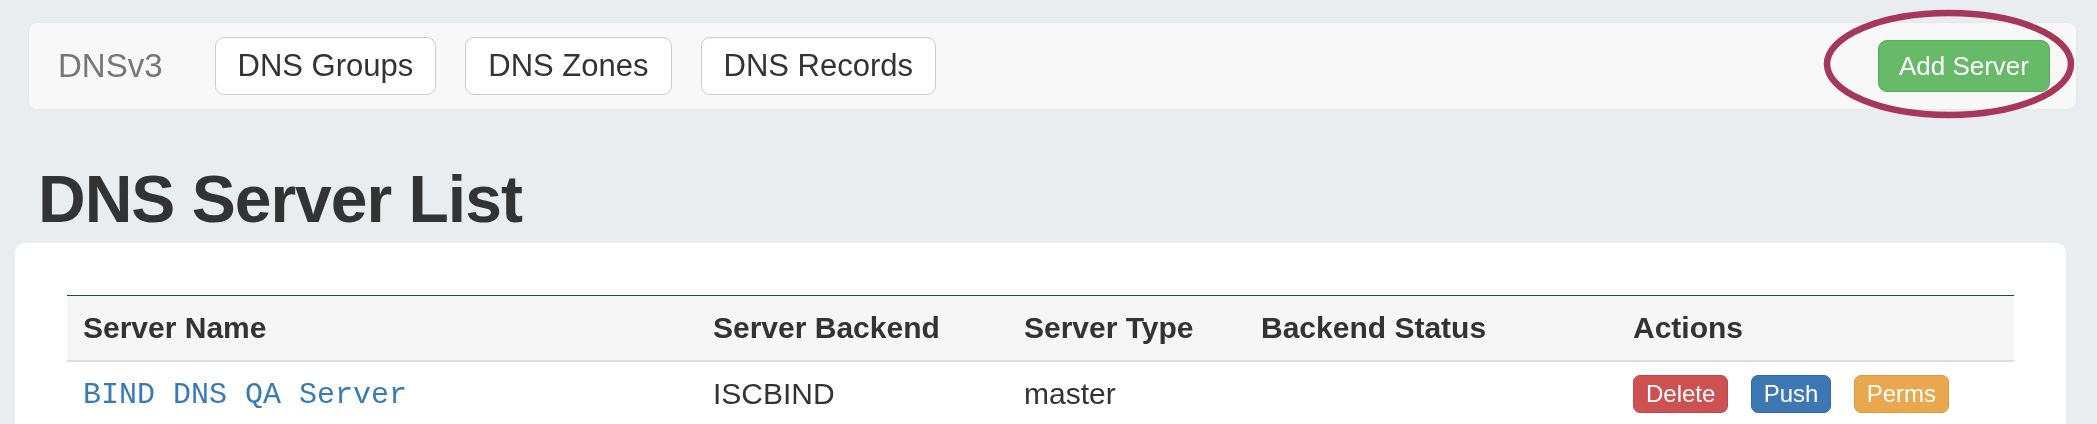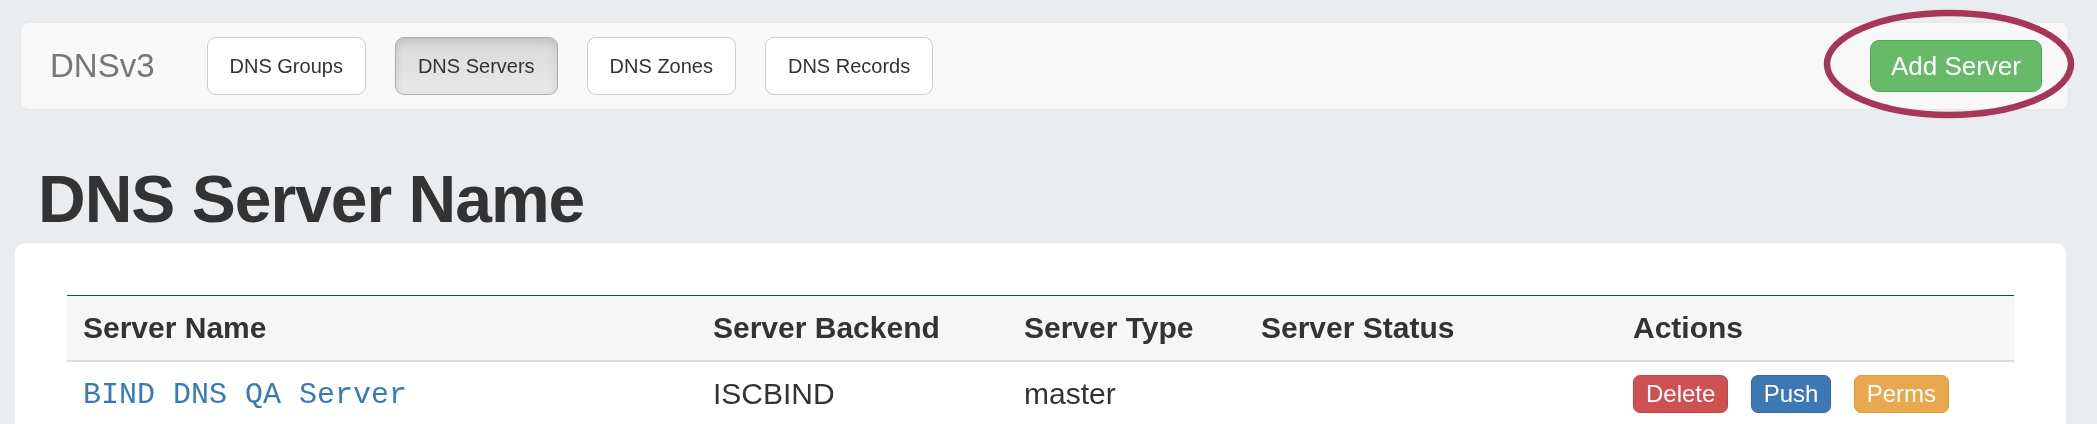--- a/index.html
+++ b/index.html
@@ -7,21 +7,21 @@
     width: 2097px; height: 424px;
     overflow: hidden;
     background: #e9edf0;
     font-family: "Liberation Sans", sans-serif;
     position: relative;
   }
 
   
   .navbar {
     position: absolute;
-    left: 20px; top: 22px;
+    left: 28px; top: 22px;
     width: 2049px; height: 88px;
     background: #f8f8f8;
     border: 1px solid #e7e7e7;
     border-radius: 9px;
     display: flex;
     align-items: center;
     padding: 0 26px 0 29px;
   }
   .brand {
     font-size: 33px;
@@ -34,21 +34,21 @@
     gap: 29px;
     margin-left: 52px;
     align-items: center;
   }
   .nav-btn {
     height: 58px;
     padding: 0 22px;
     display: flex;
     align-items: center;
     justify-content: center;
-    font-size: 20px;
+    font-size: 31px;
     color: #333;
     background: #fff;
     border: 1px solid #ccc;
     border-radius: 9px;
     cursor: pointer;
     white-space: nowrap;
     font-family: "Liberation Sans", sans-serif;
   }
   .nav-btn.active {
     background: linear-gradient(180deg, #d9d9d9 0%, #e9e9e9 100%);
@@ -148,44 +148,43 @@
     z-index: 50;
   }
 </style>
 </head>
 <body>
 
 <div class="navbar">
   <span class="brand">DNSv3</span>
   <div class="nav-group">
     <button class="nav-btn">DNS Groups</button>
-    <button class="nav-btn active">DNS Servers</button>
     <button class="nav-btn">DNS Zones</button>
     <button class="nav-btn">DNS Records</button>
   </div>
   <button class="add-btn">Add Server</button>
 </div>
 
-<h1 class="page-title">DNS Server Name</h1>
+<h1 class="page-title">DNS Server List</h1>
 
 <div class="card">
   <table class="server-table">
     <colgroup>
       <col style="width:630px">
       <col style="width:311px">
       <col style="width:237px">
       <col style="width:372px">
       <col>
     </colgroup>
     <thead>
       <tr>
         <th>Server Name</th>
         <th>Server Backend</th>
         <th>Server Type</th>
-        <th>Server Status</th>
+        <th>Backend Status</th>
         <th>Actions</th>
       </tr>
     </thead>
     <tbody>
       <tr>
         <td>
           <a class="server-link">BIND DNS QA Server</a>
         </td>
         <td>ISCBIND</td>
         <td>master</td>

